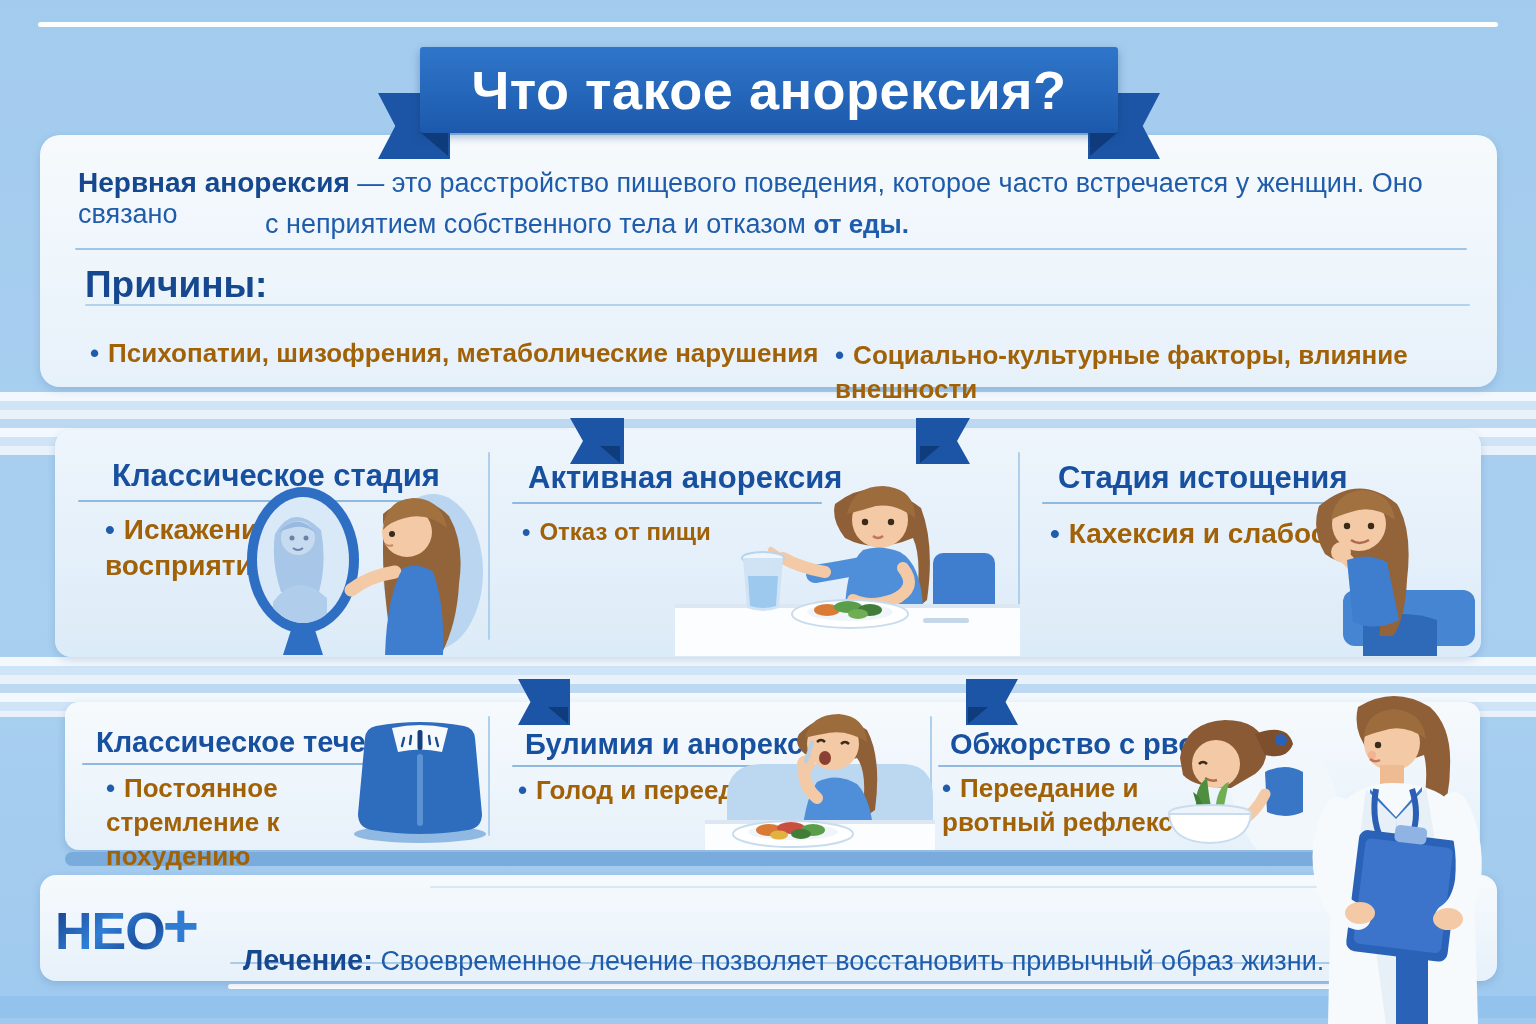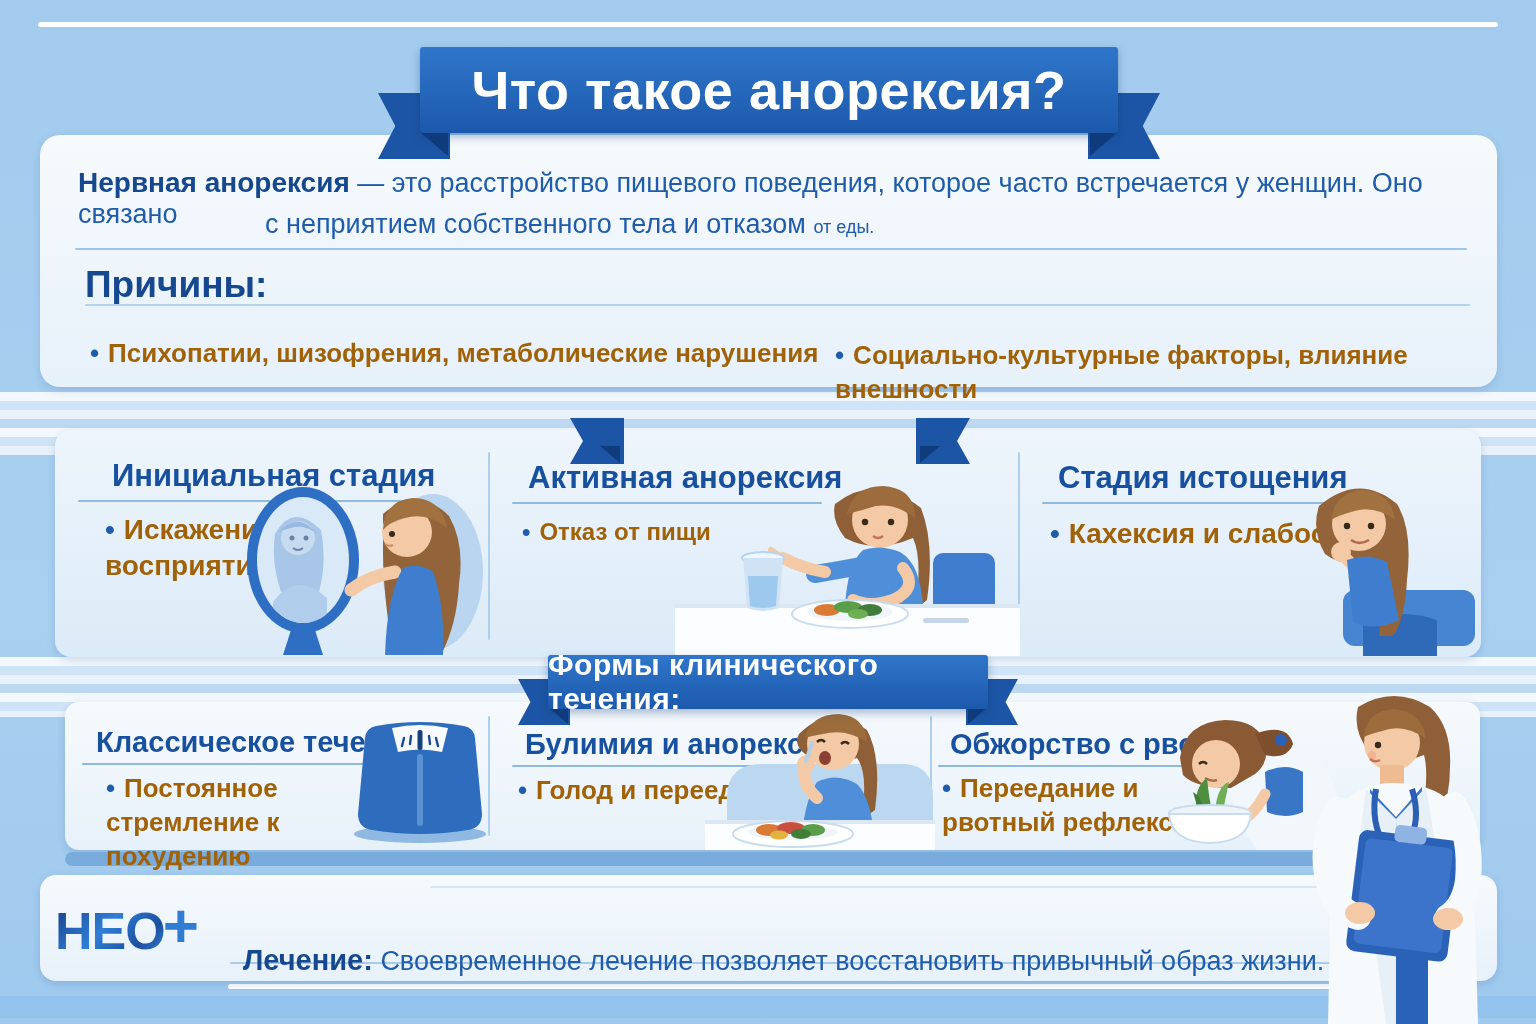--- a/index.html
+++ b/index.html
@@ -68,41 +68,41 @@
   <div class="fold right" style="right:42px;top:85px;width:28px;height:24px;"></div>
   <div class="bar" style="margin-left:42px;width:698px;height:86px;font-size:54px;">Что такое анорексия?</div>
 </div>
 
 <div class="abs panel" style="left:40px;top:135px;width:1457px;height:252px;"></div>
 <div class="abs txt" style="left:78px;top:167px;width:1395px;font-size:27px;z-index:3;">
   <span class="bold-blue" style="font-size:28px;">Нервная анорексия</span><span> — это расстройство пищевого поведения, которое часто встречается у женщин. Оно связано</span>
 </div>
 <div class="abs txt" style="left:265px;top:209px;font-size:27px;">
   <span>с неприятием собственного тела и отказом</span>
-  <span style="font-size:18px;">от еды.</span>
+  <span style="font-size:26px;font-weight:bold;">от еды.</span>
 </div>
 <div class="abs hline" style="left:75px;top:248px;width:1392px;"></div>
 <div class="abs bold-blue" style="left:85px;top:264px;font-size:37px;z-index:3;">Причины:</div>
 <div class="abs hline" style="left:85px;top:304px;width:1385px;background:#b3d3ec;"></div>
 <div class="abs bullet" style="left:90px;top:337px;font-size:26px;"><span>Психопатии, шизофрения, метаболические нарушения</span></div>
 <div class="abs bullet" style="left:835px;top:339px;font-size:26px;"><span>Социально-культурные факторы, влияние внешности</span></div>
 
 <div class="abs stripes" style="top:392px;height:63px;"></div>
 <div class="abs ribbon" style="left:570px;top:392px;width:400px;height:84px;">
   <div class="tail left" style="left:0;top:26px;width:54px;height:46px;"></div>
   <div class="tail right" style="right:0;top:26px;width:54px;height:46px;"></div>
   <div class="fold left" style="left:30px;top:54px;width:20px;height:17px;"></div>
   <div class="fold right" style="right:30px;top:54px;width:20px;height:17px;"></div>
 </div>
 
 <div class="abs panel" style="left:55px;top:430px;width:1426px;height:227px;border-radius:16px;background:linear-gradient(180deg,#eef5fc 0%,#dcebf8 100%);"></div>
 <div class="abs vline" style="left:488px;top:452px;height:188px;"></div>
 <div class="abs vline" style="left:1018px;top:452px;height:188px;"></div>
 
-<div class="abs h-col" style="left:112px;top:458px;font-size:31px;">Инициальная стадия</div>
+<div class="abs h-col" style="left:112px;top:458px;font-size:31px;">Классическое стадия</div>
 <div class="abs hline" style="left:78px;top:500px;width:338px;background:#8fb9de;"></div>
 <div class="abs bullet" style="left:105px;top:512px;width:185px;font-size:28px;"><span>Искажение восприятия</span></div>
 <svg class="abs" style="left:235px;top:472px;z-index:3;" width="250" height="183" viewBox="0 0 250 183">
   <ellipse cx="198" cy="100" rx="50" ry="78" fill="#b9d5f0"></ellipse>
   <ellipse cx="68" cy="88" rx="56" ry="73" fill="#2f6fc3"></ellipse>
   <ellipse cx="68" cy="88" rx="46" ry="63" fill="#d9e9f8"></ellipse>
   <clipPath id="mirclip">
       <ellipse cx="68" cy="88" rx="46" ry="63"></ellipse>
     </clipPath>
   <g clip-path="url(#mirclip)" opacity="0.85">
@@ -170,21 +170,20 @@
   <path d="M56 86 Q70 98 80 112" stroke="#f4c9a5" stroke-width="12" fill="none" stroke-linecap="round"></path>
   <path d="M62 92 Q82 84 102 94 L114 152 Q90 164 68 154 Z" fill="#3f7ecf"></path>
 </svg>
 
 <div class="abs stripes" style="top:657px;height:60px;"></div>
 <div class="abs ribbon" style="left:518px;top:655px;width:500px;height:82px;">
   <div class="tail left" style="left:0;top:24px;width:52px;height:46px;"></div>
   <div class="tail right" style="right:0;top:24px;width:52px;height:46px;"></div>
   <div class="fold left" style="left:30px;top:52px;width:20px;height:17px;"></div>
   <div class="fold right" style="right:30px;top:52px;width:20px;height:17px;"></div>
-  <div class="bar" style="margin-left:30px;width:440px;height:54px;font-size:30px;">Формы клинического течения:</div>
 </div>
 
 <div class="abs panel" style="left:65px;top:702px;width:1415px;height:148px;border-radius:14px;"></div>
 <div class="abs" style="left:65px;top:852px;width:1415px;height:14px;background:#79abdd;border-radius:7px;z-index:2;"></div>
 <div class="abs vline" style="left:488px;top:716px;height:120px;"></div>
 <div class="abs vline" style="left:930px;top:716px;height:120px;"></div>
 
 <div class="abs h-col" style="left:96px;top:726px;font-size:29px;">Классическое течение</div>
 <div class="abs hline" style="left:82px;top:763px;width:330px;background:#8fb9de;"></div>
 <div class="abs bullet" style="left:86px;top:772px;width:290px;font-size:26px;margin-left:20px;"><span>Постоянное стремление к похудению</span></div>

